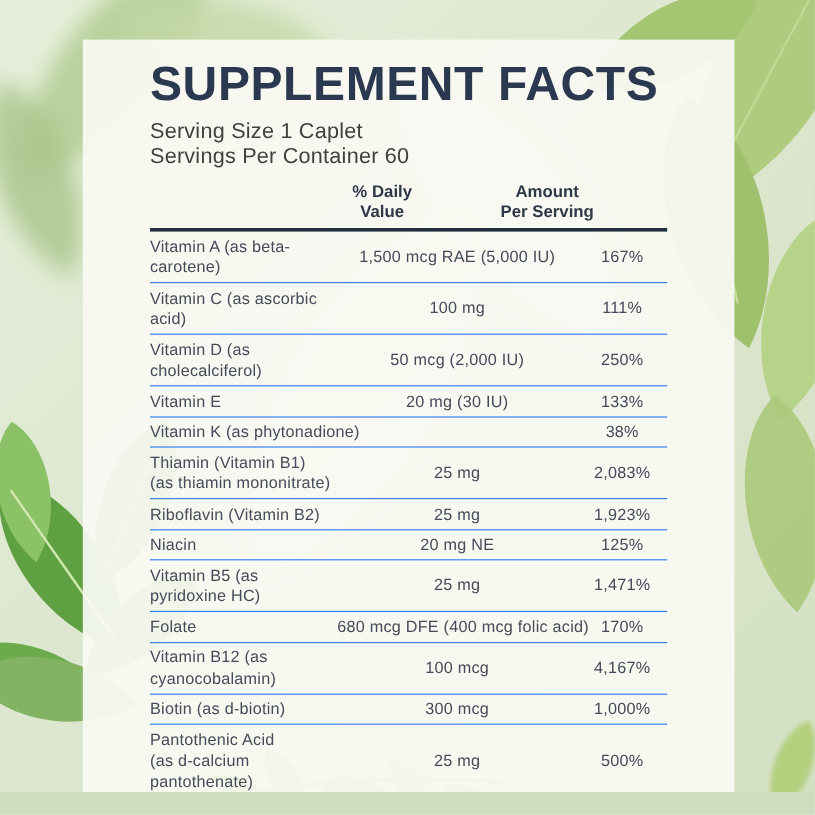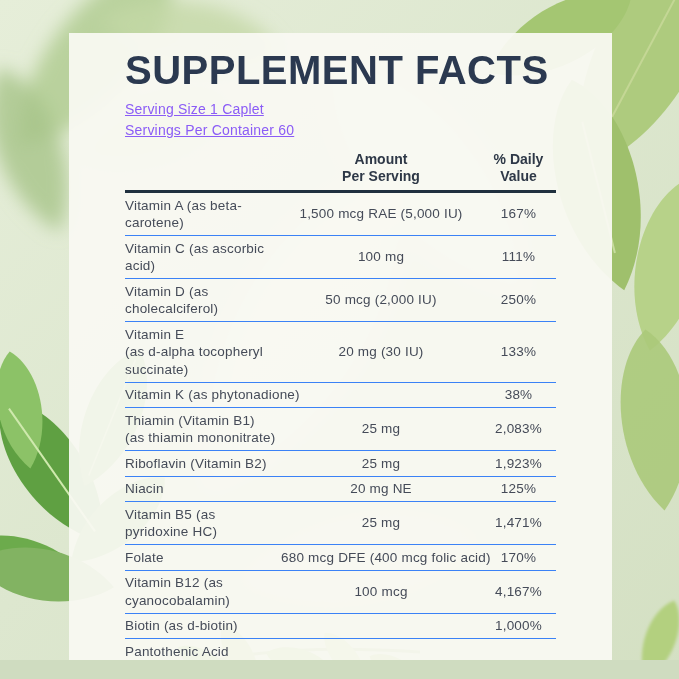--- a/index.html
+++ b/index.html
@@ -29,25 +29,24 @@
     margin: 0 0 8px 0;
     font-size: 40px;
     line-height: 1.05;
     font-weight: 900;
     letter-spacing: 0.5px;
     color: #2b3950;
     white-space: nowrap;
   }
 
   .serving-line {
-    font-size: 14px;
+    font-size: 18px;
     line-height: 21px;
-    color: #8b5cf6;
+    color: #404040;
     letter-spacing: 0.2px;
-    text-decoration: underline;
   }
 
   .facts-table { margin-top: 10px; }
 
   .col-headers {
     display: flex;
     align-items: flex-end;
     padding-bottom: 5px;
   }
   .col-headers .spacer { flex: 1 1 auto; }
@@ -153,24 +152,24 @@
 
     <h1 class="title">SUPPLEMENT FACTS</h1>
 
     <div class="serving-line">Serving Size 1 Caplet</div>
     <div class="serving-line">Servings Per Container 60</div>
 
     <div class="facts-table">
 
       <div class="col-headers">
         <div class="spacer"></div>
+        <div class="col-header dv">% Daily
+Value</div>
         <div class="col-header amount">Amount
 Per Serving</div>
-        <div class="col-header dv">% Daily
-Value</div>
       </div>
 
       <div class="rows">
 
         <div class="row">
           <div class="cell nutrient"><span>Vitamin A (as beta-carotene)</span><span class="l2"></span></div>
           <div class="cell amount">1,500 mcg RAE (5,000 IU)</div>
           <div class="cell dv">167%</div>
         </div>
 
@@ -180,21 +179,21 @@
           <div class="cell dv">111%</div>
         </div>
 
         <div class="row">
           <div class="cell nutrient"><span>Vitamin D (as cholecalciferol)</span><span class="l2"></span></div>
           <div class="cell amount">50 mcg (2,000 IU)</div>
           <div class="cell dv">250%</div>
         </div>
 
         <div class="row">
-          <div class="cell nutrient"><span>Vitamin E</span><span class="l2">(as d-alpha tocopheryl succinate)</span></div>
+          <div class="cell nutrient"><span>Vitamin E</span></div>
           <div class="cell amount">20 mg (30 IU)</div>
           <div class="cell dv">133%</div>
         </div>
 
         <div class="row">
           <div class="cell nutrient"><span>Vitamin K (as phytonadione)</span><span class="l2"></span></div>
           <div class="cell dv">38%</div>
         </div>
 
         <div class="row">
@@ -228,20 +227,21 @@
         </div>
 
         <div class="row">
           <div class="cell nutrient"><span>Vitamin B12 (as cyanocobalamin)</span><span class="l2"></span></div>
           <div class="cell amount">100 mcg</div>
           <div class="cell dv">4,167%</div>
         </div>
 
         <div class="row">
           <div class="cell nutrient"><span>Biotin (as d-biotin)</span><span class="l2"></span></div>
+          <div class="cell amount">300 mcg</div>
           <div class="cell dv">1,000%</div>
         </div>
 
         <div class="row">
           <div class="cell nutrient"><span>Pantothenic Acid</span><span class="l2">(as d-calcium pantothenate)</span></div>
           <div class="cell amount">25 mg</div>
           <div class="cell dv">500%</div>
         </div>
 
       </div>

